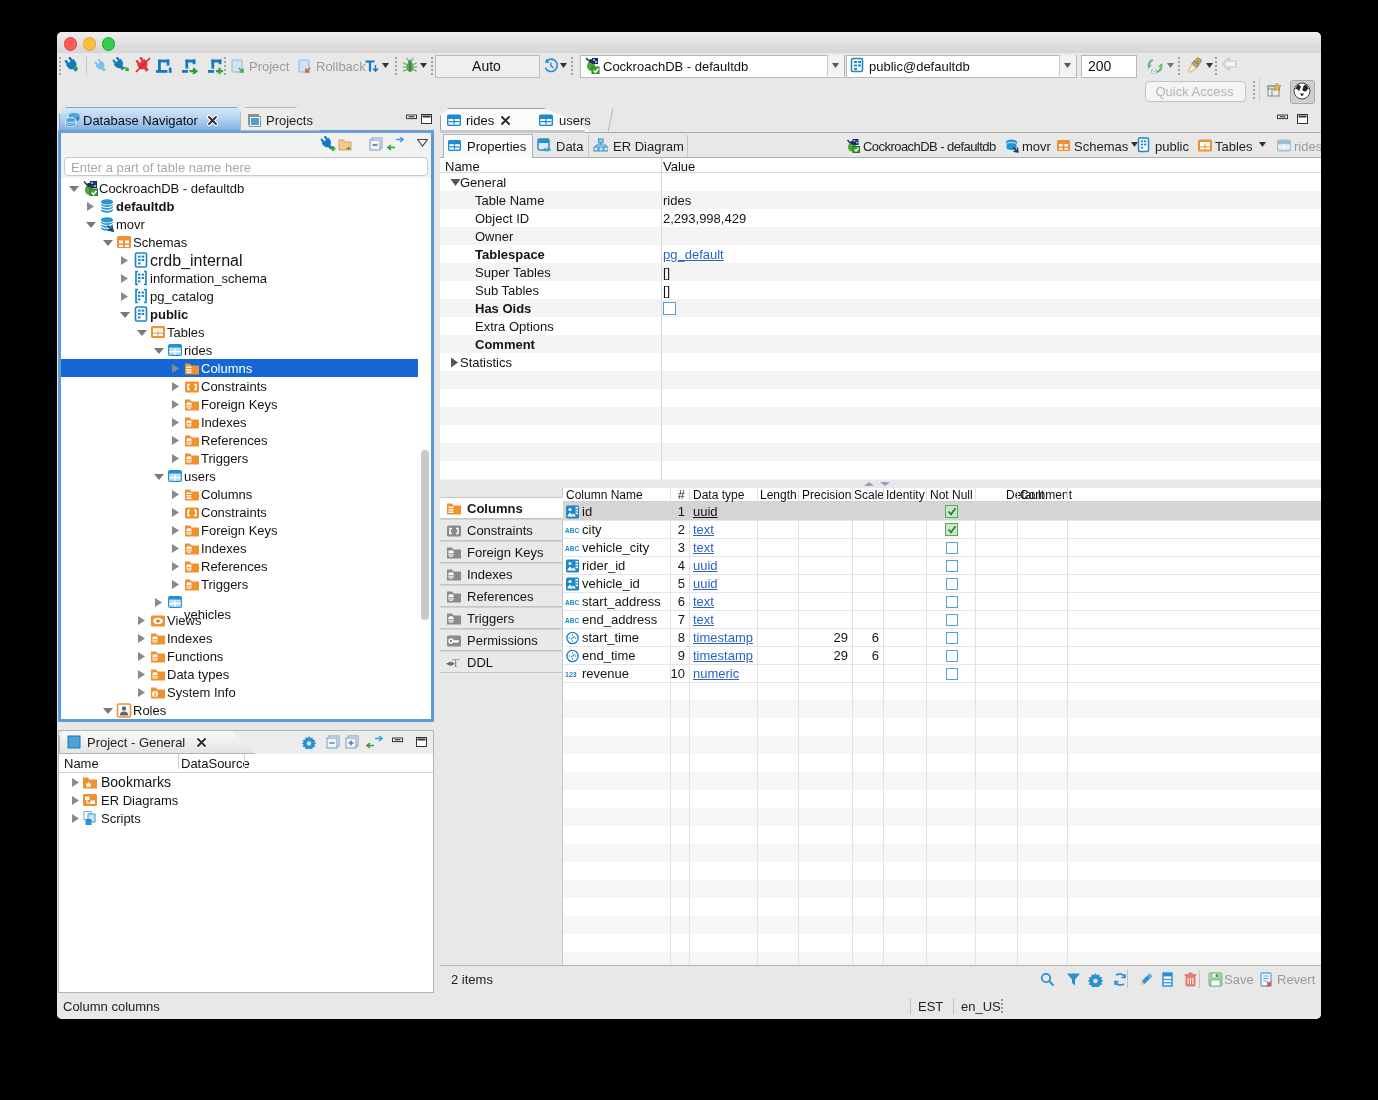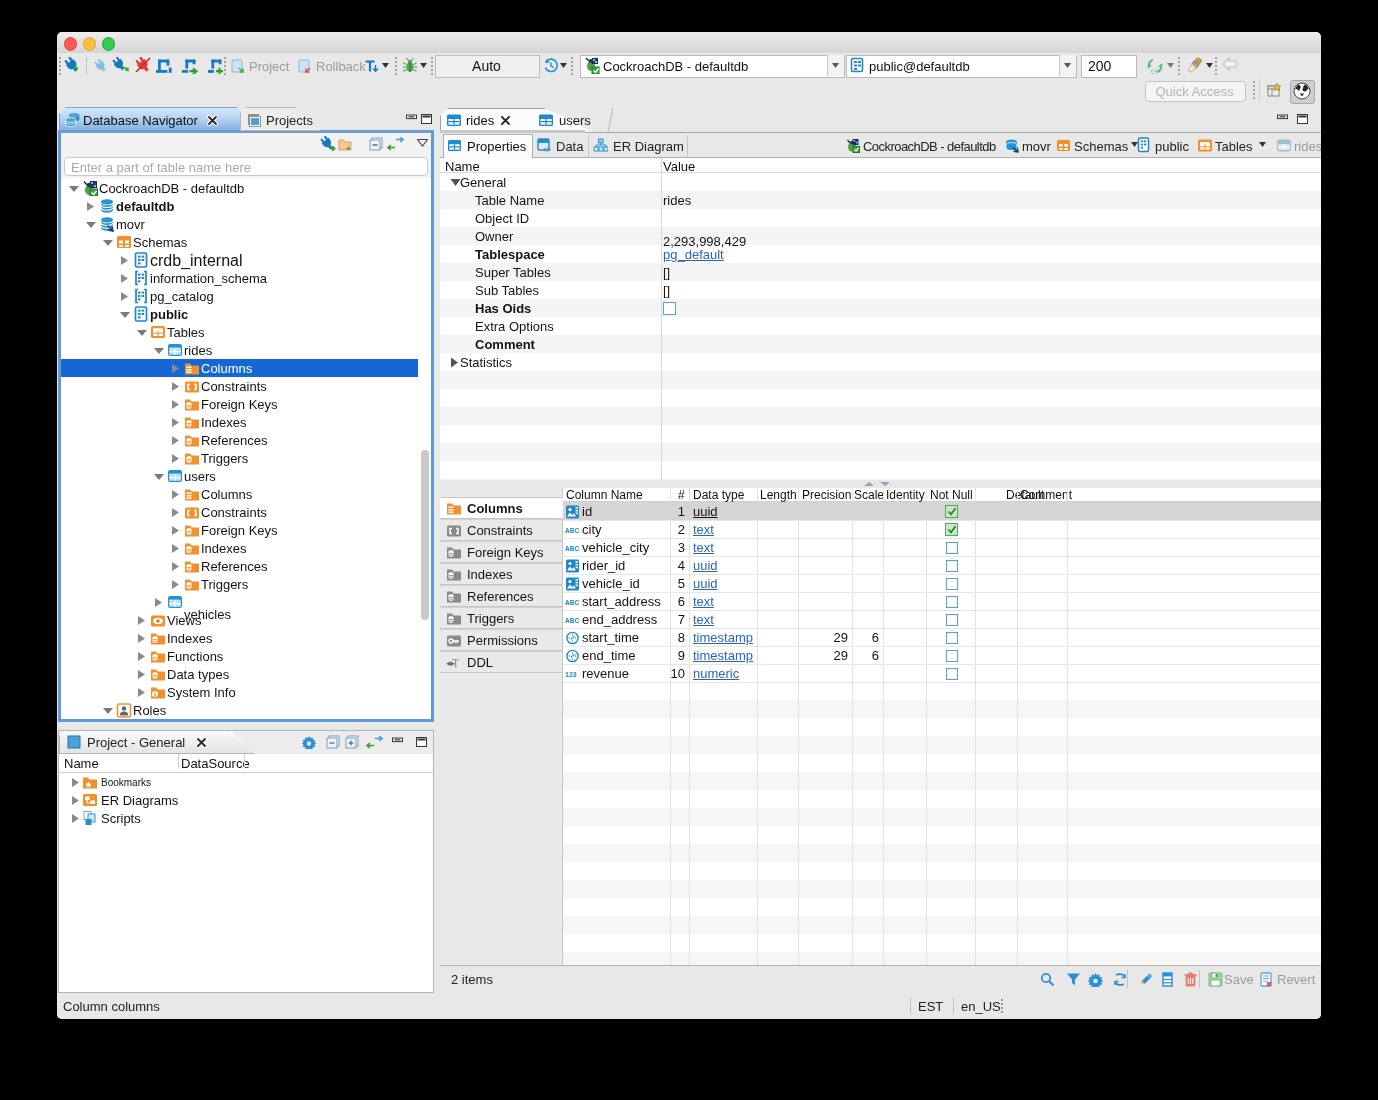--- a/index.html
+++ b/index.html
@@ -624,21 +624,21 @@
 <div class="a" style="left:121px;top:722px;width:1px;height:15px;background:#cfcfcf"></div>
 <div class="a" style="left:187px;top:722px;width:1px;height:15px;background:#cfcfcf"></div>
 <div class="a" style="left:2px;top:741px;width:374px;height:219px;background:#fff"></div>
 <svg class="ico" style="left:13px;top:745px" width="11" height="10" viewBox="0 0 11 10">
       <path d="M2 1 l7 4.5 l-7 4.5 z" fill="#8a8a8a"></path>
     </svg>
 <svg class="ico" style="left:25px;top:742px" width="16" height="16" viewBox="0 0 16 16">
       <path d="M1 3.5 h5 l1.6 2 h7.4 v9 h-14 z" fill="#f0912d"></path>
       <path d="M5 8 l1 2 l2.2 0.3 l-1.6 1.5 l0.4 2.2 l-2 -1.1 l-2 1.1 l0.4 -2.2 l-1.6 -1.5 l2.2 -0.3 z" fill="#fff" transform="translate(1.5,-0.5)"></path>
     </svg>
-<div class="a" style="left:44px;top:742px;font-size:10px;color:#141414;font-weight:normal;white-space:nowrap;line-height:17px;">Bookmarks</div>
+<div class="a" style="left:44px;top:742px;font-size:14px;color:#141414;font-weight:normal;white-space:nowrap;line-height:17px;">Bookmarks</div>
 <svg class="ico" style="left:13px;top:763px" width="11" height="10" viewBox="0 0 11 10">
       <path d="M2 1 l7 4.5 l-7 4.5 z" fill="#8a8a8a"></path>
     </svg>
 <svg class="ico" style="left:25px;top:760px" width="16" height="16" viewBox="0 0 16 16">
       <rect x="1" y="2" width="14" height="12" rx="1.5" fill="#f0912d"></rect>
       <rect x="3" y="4.5" width="4.5" height="3.5" fill="#fff"></rect>
       <rect x="8.5" y="8.5" width="4.5" height="3.5" fill="#fff"></rect>
       <path d="M5 8 v3 h4" stroke="#fff" fill="none"></path>
     </svg>
 <div class="a" style="left:44px;top:760px;font-size:13px;color:#141414;font-weight:normal;white-space:nowrap;line-height:17px;">ER Diagrams</div>
@@ -785,21 +785,21 @@
 <div class="a" style="left:383px;top:375px;width:881px;height:18px;background:#f4f4f4"></div>
 <div class="a" style="left:383px;top:411px;width:881px;height:18px;background:#f4f4f4"></div>
 <div class="a" style="left:383px;top:447px;width:881px;height:1px;background:#f4f4f4"></div>
 <svg class="ico" style="left:393px;top:146px" width="11" height="9" viewBox="0 0 11 9">
       <path d="M0.5 1 h10 l-5 7 z" fill="#555"></path>
     </svg>
 <div class="a" style="left:403px;top:142px;font-size:13px;color:#141414;font-weight:normal;white-space:nowrap;line-height:17px;">General</div>
 <div class="a" style="left:418px;top:160px;font-size:13px;color:#141414;font-weight:normal;white-space:nowrap;line-height:17px;">Table Name</div>
 <div class="a" style="left:606px;top:160px;font-size:13px;color:#141414;font-weight:normal;white-space:nowrap;line-height:17px;">rides</div>
 <div class="a" style="left:418px;top:178px;font-size:13px;color:#141414;font-weight:normal;white-space:nowrap;line-height:17px;">Object ID</div>
-<div class="a" style="left:606px;top:178px;font-size:13px;color:#141414;font-weight:normal;white-space:nowrap;line-height:17px;margin-top:23px;">2,293,998,429</div>
+<div class="a" style="left:606px;top:178px;font-size:13px;color:#141414;font-weight:normal;white-space:nowrap;line-height:17px;">2,293,998,429</div>
 <div class="a" style="left:418px;top:196px;font-size:13px;color:#141414;font-weight:normal;white-space:nowrap;line-height:17px;">Owner</div>
 <div class="a" style="left:418px;top:214px;font-size:13px;color:#141414;font-weight:bold;white-space:nowrap;line-height:17px;">Tablespace</div>
 <div class="a" style="left:606px;top:214px;font-size:13px;color:#2a64c5;font-weight:normal;white-space:nowrap;line-height:17px;text-decoration:underline">pg_default</div>
 <div class="a" style="left:418px;top:232px;font-size:13px;color:#141414;font-weight:normal;white-space:nowrap;line-height:17px;">Super Tables</div>
 <div class="a" style="left:606px;top:232px;font-size:13px;color:#141414;font-weight:normal;white-space:nowrap;line-height:17px;">[]</div>
 <div class="a" style="left:418px;top:250px;font-size:13px;color:#141414;font-weight:normal;white-space:nowrap;line-height:17px;">Sub Tables</div>
 <div class="a" style="left:606px;top:250px;font-size:13px;color:#141414;font-weight:normal;white-space:nowrap;line-height:17px;">[]</div>
 <div class="a" style="left:418px;top:268px;font-size:13px;color:#141414;font-weight:bold;white-space:nowrap;line-height:17px;">Has Oids</div>
 <div class="a" style="left:606px;top:270px;width:11px;height:11px;background:#fff;border:1.5px solid #55a2db"></div>
 <div class="a" style="left:418px;top:286px;font-size:13px;color:#141414;font-weight:normal;white-space:nowrap;line-height:17px;">Extra Options</div>

